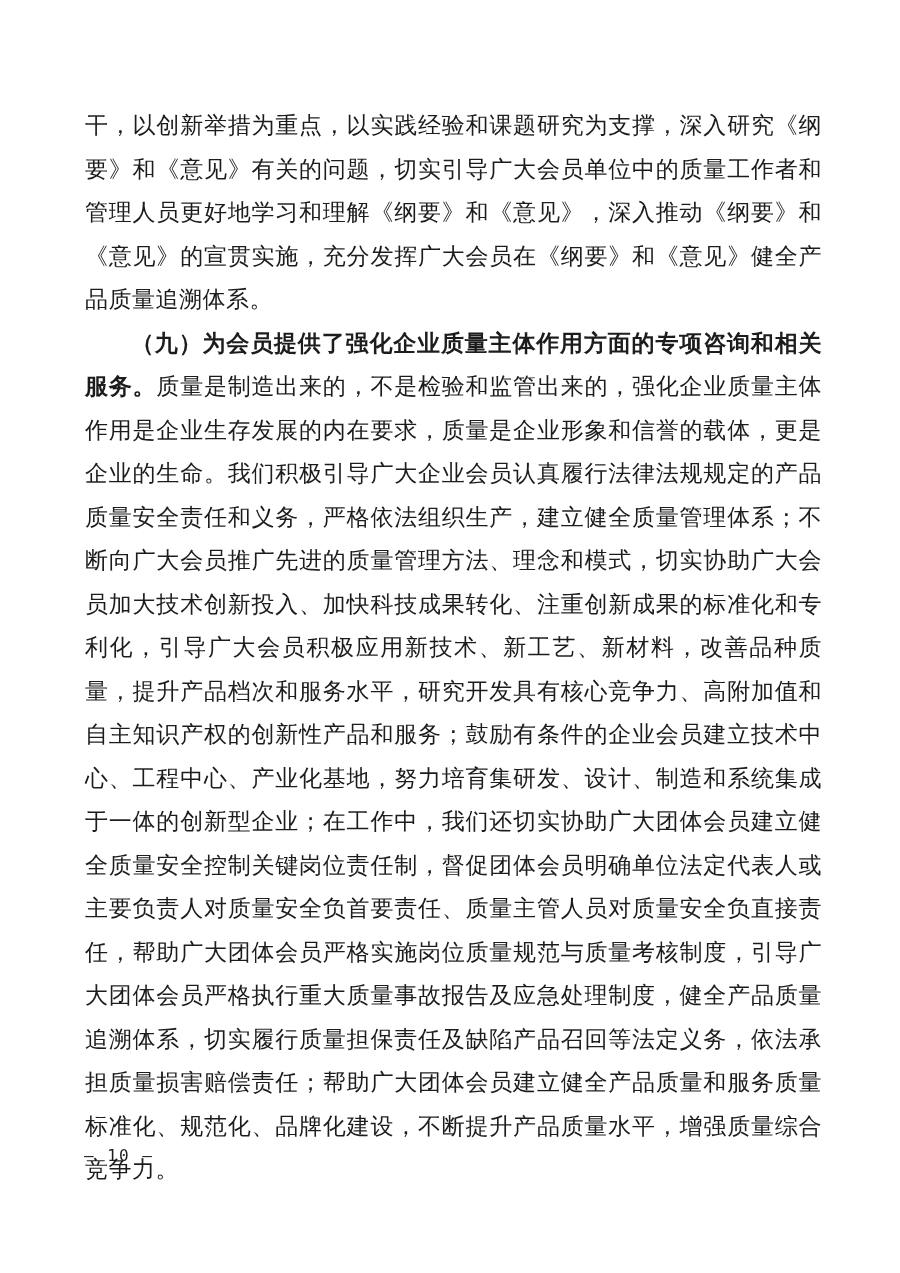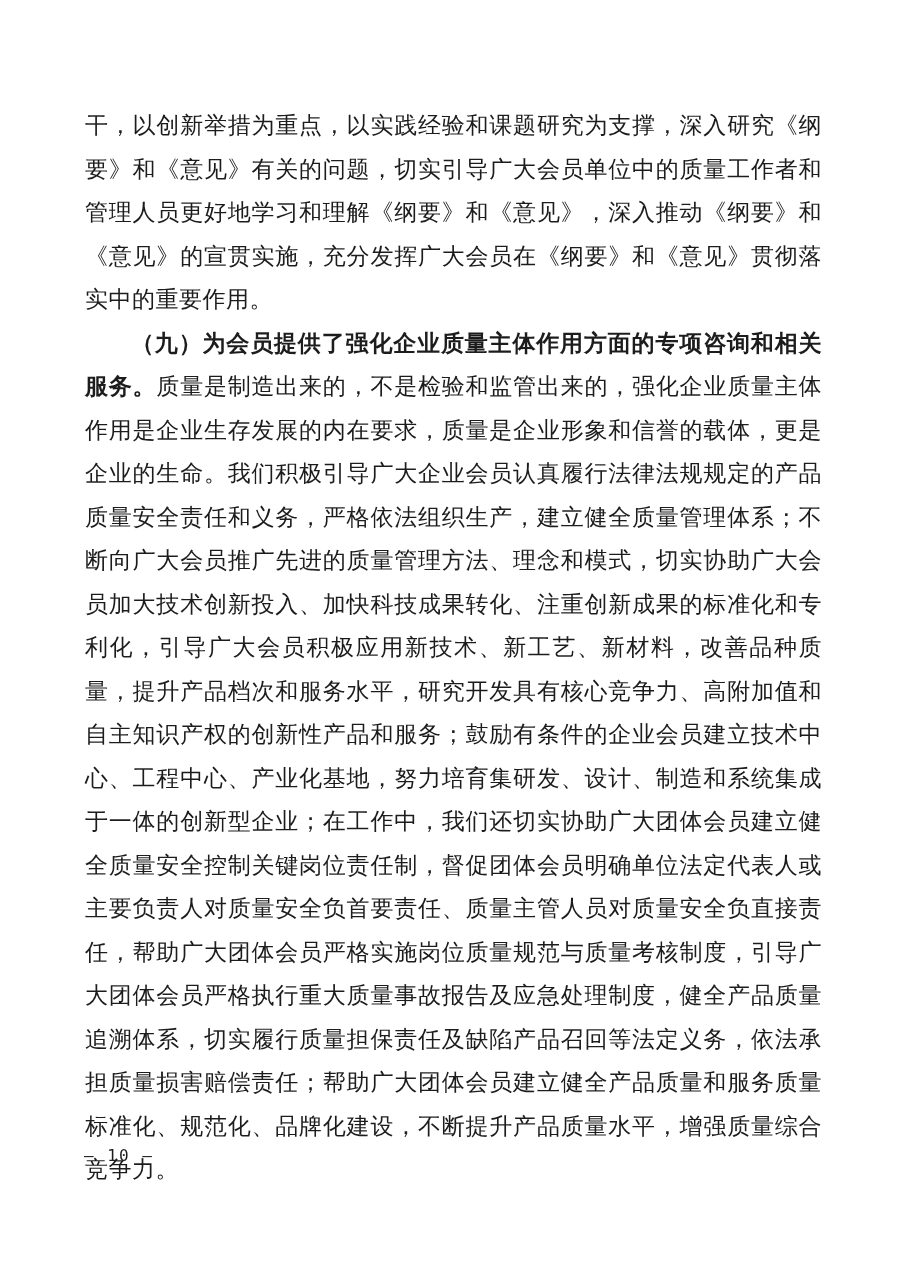--- a/index.html
+++ b/index.html
@@ -49,19 +49,19 @@
     color: #1c1c1c;
     letter-spacing: 2px;
     font-family: "DejaVu Sans Mono", "Liberation Mono", monospace;
   }
 </style>
 </head>
 <body>
 
 <div class="page">
   <main class="content">
-    <p class="para continuation"><span>干，以创新举措为重点，以实践经验和课题研究为支撑，深入研究《纲要》和《意见》有关的问题，切实引导广大会员单位中的质量工作者和管理人员更好地学习和理解《纲要》和《意见》，深入推动《纲要》和《意见》的宣贯实施，充分发挥广大会员在《纲要》和《意见》贯彻落实中的重要作用。</span></p>
+    <p class="para continuation"><span>干，以创新举措为重点，以实践经验和课题研究为支撑，深入研究《纲要》和《意见》有关的问题，切实引导广大会员单位中的质量工作者和管理人员更好地学习和理解《纲要》和《意见》，深入推动《纲要》和《意见》的宣贯实施，充分发挥广大会员在《纲要》和《意见》健全产品质量追溯体系。</span></p>
     <p class="para indented"><span class="bold-lead">（九）为会员提供了强化企业质量主体作用方面的专项咨询和相关服务。</span><span>质量是制造出来的，不是检验和监管出来的，强化企业质量主体作用是企业生存发展的内在要求，质量是企业形象和信誉的载体，更是企业的生命。我们积极引导广大企业会员认真履行法律法规规定的产品质量安全责任和义务，严格依法组织生产，建立健全质量管理体系；不断向广大会员推广先进的质量管理方法、理念和模式，切实协助广大会员加大技术创新投入、加快科技成果转化、注重创新成果的标准化和专利化，引导广大会员积极应用新技术、新工艺、新材料，改善品种质量，提升产品档次和服务水平，研究开发具有核心竞争力、高附加值和自主知识产权的创新性产品和服务；鼓励有条件的企业会员建立技术中心、工程中心、产业化基地，努力培育集研发、设计、制造和系统集成于一体的创新型企业；在工作中，我们还切实协助广大团体会员建立健全质量安全控制关键岗位责任制，督促团体会员明确单位法定代表人或主要负责人对质量安全负首要责任、质量主管人员对质量安全负直接责任，帮助广大团体会员严格实施岗位质量规范与质量考核制度，引导广大团体会员严格执行重大质量事故报告及应急处理制度，健全产品质量追溯体系，切实履行质量担保责任及缺陷产品召回等法定义务，依法承担质量损害赔偿责任；帮助广大团体会员建立健全产品质量和服务质量标准化、规范化、品牌化建设，不断提升产品质量水平，增强质量综合竞争力。</span></p>
   </main>
   <footer class="footer">
     <span>— 10 —</span>
   </footer>
 </div>
 
 </body></html>

